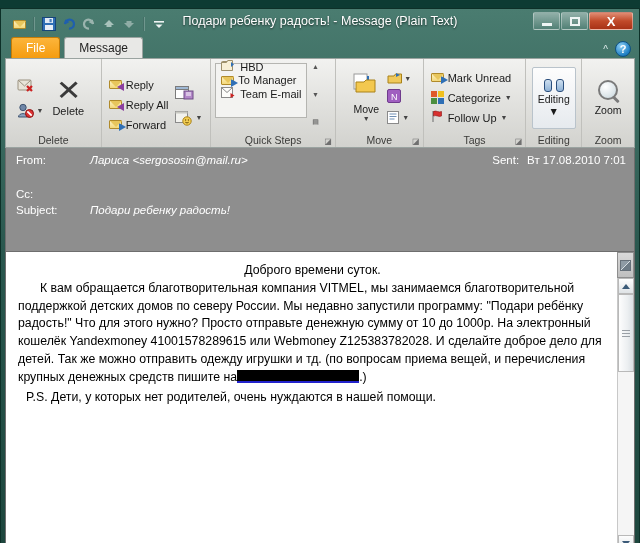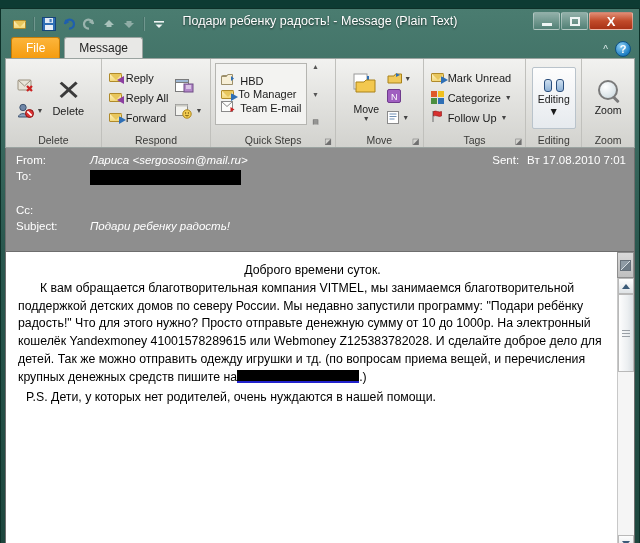--- a/index.html
+++ b/index.html
@@ -194,22 +194,22 @@
     width:20px;height:20px;border:2px solid #7a7a7a;border-radius:50%;
     background: radial-gradient(circle at 35% 30%, #ffffff, #d8e2e6 70%, #b8c6cc);
   }
   .magnifier:after{
     content:'';position:absolute;right:-4px;bottom:-3px;width:8px;height:2.5px;background:#7a7a7a;
     transform:rotate(45deg);border-radius:1px;
   }
 
   .qs-box {
     border:1px solid #b5b5b1; background:#f3f3f1;
-    padding: 16px 2px; height: 62px;
-    display:flex; flex-direction:column; justify-content:center;
+    padding: 16px 2px; height: 55px;
+    display:flex; flex-direction:column; justify-content:flex-end;
   }
   .qs-scroll {
     display:flex;flex-direction:column;justify-content:space-between;
     height:62px;width:12px;margin-left:2px;
   }
   .qs-scroll span{font-size:7px;color:#555;text-align:center;line-height:1;}
 
   .editing-btn {
     display:flex;flex-direction:column;align-items:center;justify-content:center;
     width:44px;height:62px;border:1px solid #b9c3cb;border-radius:2px;
@@ -474,21 +474,20 @@
               <path d="M0.5 1.5 h12 v2 h-12 z" fill="#c9c9c2"></path>
               <circle cx="12" cy="11" r="4.2" fill="#f5cf52" stroke="#a9821a"></circle>
               <circle cx="10.6" cy="10" r="0.7" fill="#6b4f07"></circle>
                 <circle cx="13.4" cy="10" r="0.7" fill="#6b4f07"></circle>
               <path d="M10.3 12.2 a2 1.4 0 0 0 3.4 0" fill="none" stroke="#6b4f07"></path>
             </svg>
             <span class="caret">▼</span>
           </span>
         </div>
       </div>
-      <div class="grp-label">Respond</div>
     </div>
 
     <div class="grp" style="width:125px">
       <div class="grp-body" style="align-items:flex-start;padding-top:1px">
         <div class="qs-box">
           <div class="small-row">
             <span class="ic">
               <svg width="15" height="13" viewBox="0 0 15 13">
                 <rect x="0.5" y="2.5" width="11" height="9" rx="1" fill="#f2e7c8" stroke="#9c8f6b"></rect>
                 <path d="M0.5 3.5 h5 l1.2 -2 h4.8 v10 h-11 z" fill="#f7efd6" stroke="#9c8f6b"></path>
@@ -626,24 +625,20 @@
 
   <div id="headers">
     <div id="sent-block">
       <span>Sent:</span>
       <span>Вт 17.08.2010 7:01</span>
     </div>
     <div class="hrow">
       <span class="hlabel">From:</span>
       <span class="hvalue">Лариса &lt;sergososin@mail.ru&gt;</span>
     </div>
-    <div class="hrow">
-      <span class="hlabel">To:</span>
-      <span class="redact" style="width:151px"></span>
-    </div>
     <div class="sep"></div>
     <div class="sep"></div>
     <div class="hrow">
       <span class="hlabel">Cc:</span>
       <span class="hvalue"></span>
     </div>
     <div class="hrow">
       <span class="hlabel">Subject:</span>
       <span class="hvalue">Подари ребенку радость!</span>
     </div>

